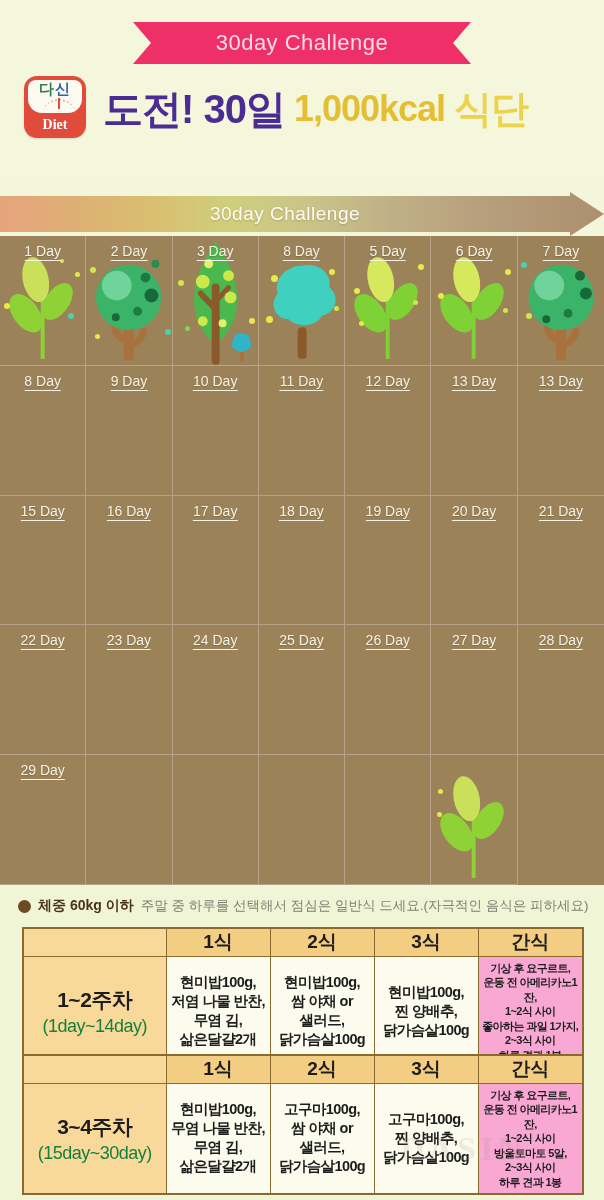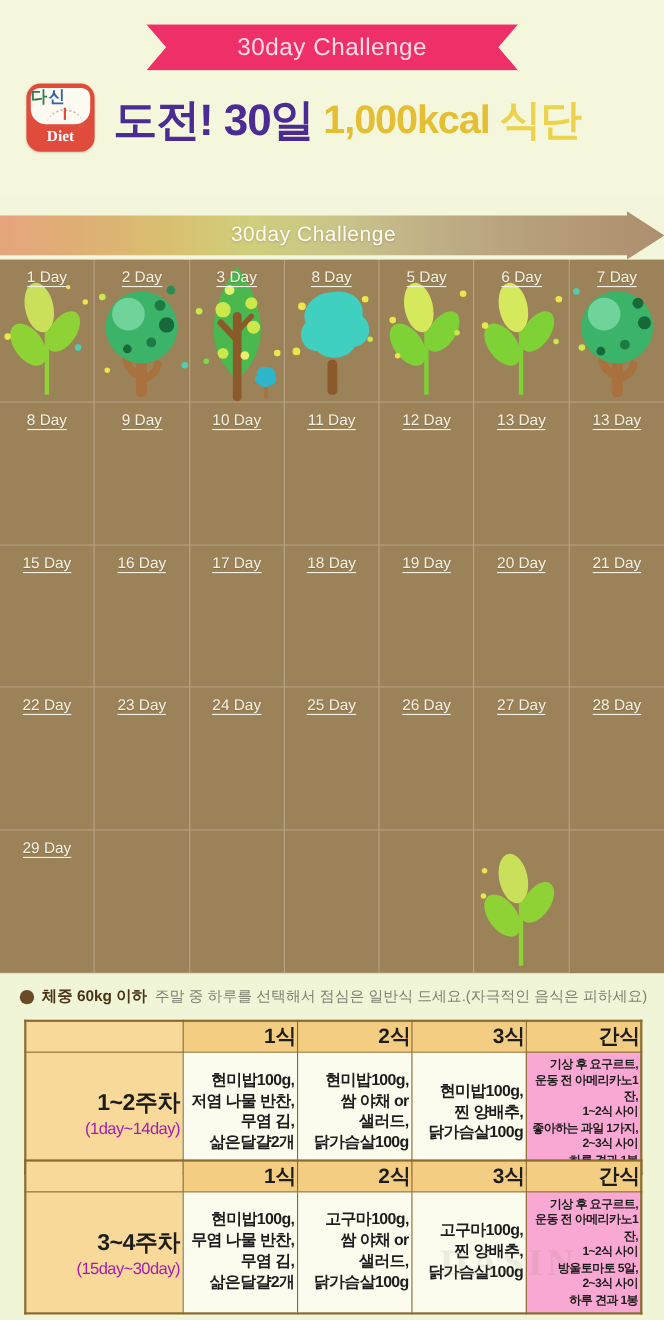--- a/index.html
+++ b/index.html
@@ -26,21 +26,21 @@
   }
 
   .logo{
     position:absolute; left:24px; top:76px; width:62px; height:62px;
     border-radius:13px; background:#e14b3c; overflow:hidden;
     box-shadow:0 1px 2px rgba(0,0,0,.15);
   }
   .logo-top{
     position:absolute; left:4px; top:4px; width:54px; height:33px;
     background:#fdfaf2; border-radius:8px 8px 14px 14px;
-    display:flex; align-items:flex-start; justify-content:flex-start;
+    display:flex; align-items:flex-start; justify-content:center;
   }
   .logo-ko{ font-size:15px; font-weight:bold; color:#2f7d4f; line-height:17px; letter-spacing:1px; }
   .logo-ko .r{ color:#2f63a8; }
   .logo-dial{
     position:absolute; left:14px; top:19px; width:34px; height:16px;
     border-top:2px dotted #d8b9b4; border-radius:50%/100% 100% 0 0;
   }
   .logo-needle{ position:absolute; left:30px; top:18px; width:2px; height:11px; background:#e14b3c; }
   .logo-diet{
     position:absolute; left:0; top:38px; width:62px; height:24px;
@@ -96,31 +96,31 @@
   .note-strong{ font-size:14px; font-weight:bold; color:#4a3418; }
   .note-rest{ font-size:13.5px; color:#7e8272; }
 
   table.plan{
     position:absolute; left:22px; width:560px;
     border-collapse:collapse; table-layout:fixed;
     border:2px solid #8a6a2e;
   }
   table.plan.t1{ top:42px; }
   table.plan.t2{ top:169px; }
-  table.plan th, table.plan td{ border:1.6px solid #8a6a2e;text-align:right; }
+  table.plan th, table.plan td{ border:1.6px solid #8a6a2e; }
   .col-week{ width:143px; }
   .col-meal{ width:104px; }
   .col-snack{ width:105px; }
 
   .th-head{ background:#f3cd82; height:28px; font-size:19px; font-weight:bold; color:#1d1d1d; text-align:center; }
   .td-week{
     background:#f8d99a; text-align:center; vertical-align:middle; padding:4px 2px;
   }
   .week-main{ font-size:21px; font-weight:bold; color:#1d1d1d; letter-spacing:-.5px; }
-  .week-sub{ font-size:15px; color:#a21caf; margin-top:2px; letter-spacing:-.5px; }
+  .week-sub{ font-size:18px; color:#15803d; margin-top:2px; letter-spacing:-.5px; }
   .td-meal{
     background:#fbfbee; text-align:center; vertical-align:middle;
     font-size:14.5px; font-weight:bold; color:#1d1d1d; line-height:19px; padding:5px 2px; letter-spacing:-.6px;
   }
   .td-snack{
     background:#f9a8d4; text-align:center; vertical-align:middle;
     font-size:11px; font-weight:bold; color:#1d1d1d; line-height:14.5px; padding:4px 2px; letter-spacing:-.6px;
   }
   .watermark{
     position:absolute; left:400px; top:245px; font-size:34px; font-weight:bold;

